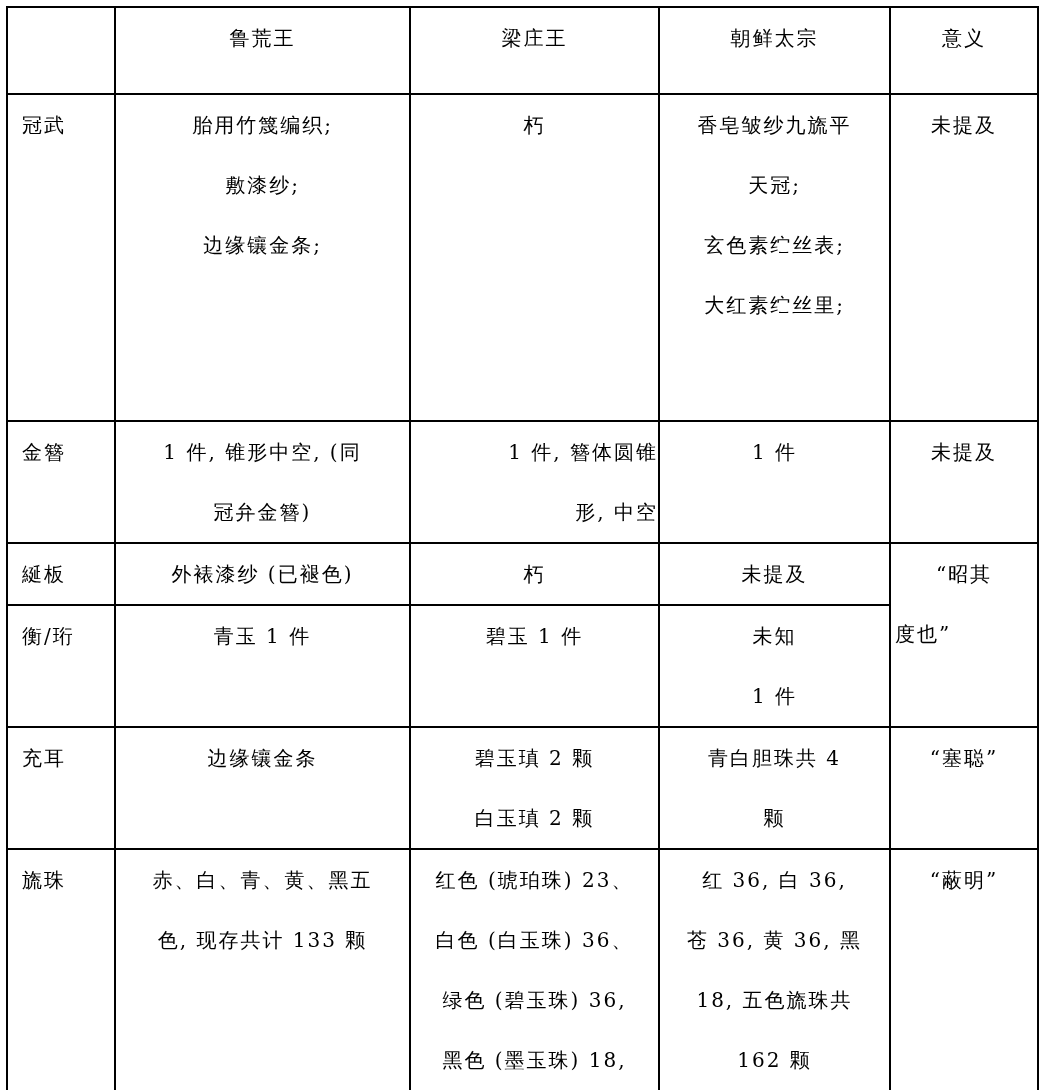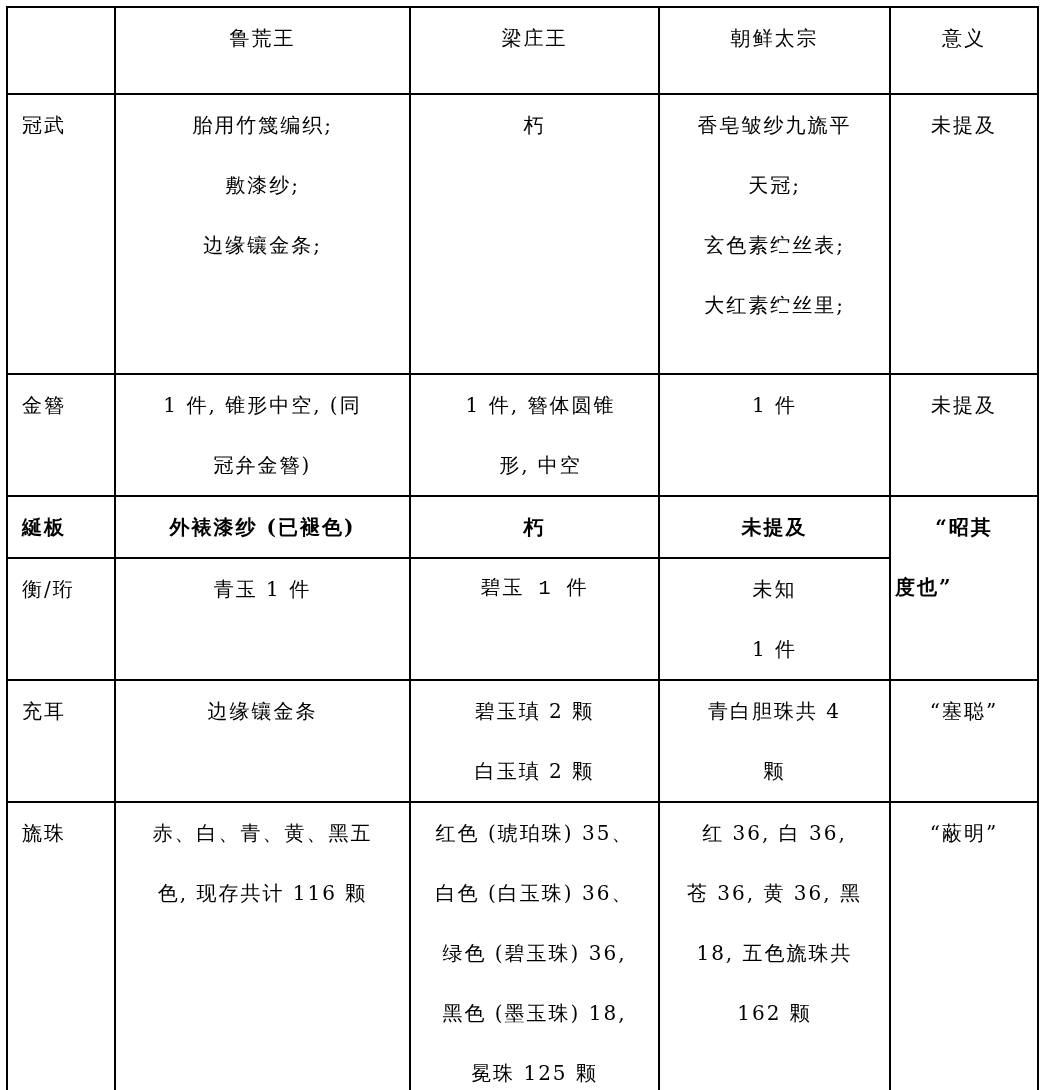--- a/index.html
+++ b/index.html
@@ -33,27 +33,27 @@
     }
     .c0 { width: 108px; }
     .c1 { width: 295px; }
     .c2 { width: 249px; }
     .c3 { width: 231px; }
     .c4 { width: 148px; }
     .lbl { padding-left: 14px !important; text-align: left; }
     .ctr { text-align: center; }
     .cell-line { display: block; white-space: nowrap; }
     .rh0 { height: 87px; padding-left: 18px; }
-    .rh1 { height: 280px; }
+    .rh1 { height: 327px; }
     .rh2 { height: 121px; }
-    .rh3 { height: 60px; font-weight: bold; }
+    .rh3 { height: 60px; }
     .rh4 { height: 120px; }
     .rh5 { height: 120px; margin-left: 20px; }
     .rh6 { height: 300px; }
-    .left-al { text-align: center; padding-left: 12px !important; }
+    .left-al { text-align: right; padding-left: 12px !important; }
   </style>
 </head>
 <body>
 
 <table class="comp">
   <colgroup>
     <col class="c0">
       <col class="c1">
       <col class="c2">
       <col class="c3">
@@ -141,21 +141,21 @@
     </td>
   </tr>
 
   <tr class="rh4">
     <td class="lbl" style="border-top-color:#fff;margin-top:36px;">
           <span class="cell-line">衡/珩</span>
         </td>
     <td class="ctr" style="border-top-color:#fff;">
       <span class="cell-line">青玉 1 件</span>
     </td>
-    <td class="ctr" style="border-top-color:#fff;font-family:Liberation Mono, monospace;">
+    <td class="ctr" style="border-top-color:#fff;">
       <span class="cell-line">碧玉 1 件</span>
     </td>
     <td class="ctr">
       <span class="cell-line">未知</span>
       <span class="cell-line">1 件</span>
     </td>
   </tr>
 
   <tr class="rh5">
     <td class="lbl">
@@ -176,24 +176,24 @@
       <span class="cell-line">“塞聪”</span>
     </td>
   </tr>
 
   <tr class="rh6">
     <td class="lbl">
           <span class="cell-line">旒珠</span>
         </td>
     <td class="ctr">
       <span class="cell-line">赤、白、青、黄、黑五</span>
-      <span class="cell-line">色, 现存共计 116 颗</span>
-    </td>
-    <td class="ctr">
-      <span class="cell-line">红色 (琥珀珠) 35、</span>
+      <span class="cell-line">色, 现存共计 133 颗</span>
+    </td>
+    <td class="ctr">
+      <span class="cell-line">红色 (琥珀珠) 23、</span>
       <span class="cell-line">白色 (白玉珠) 36、</span>
       <span class="cell-line">绿色 (碧玉珠) 36,</span>
       <span class="cell-line">黑色 (墨玉珠) 18,</span>
       <span class="cell-line">冕珠 125 颗</span>
     </td>
     <td class="ctr">
       <span class="cell-line">红 36, 白 36,</span>
       <span class="cell-line">苍 36, 黄 36, 黑</span>
       <span class="cell-line">18, 五色旒珠共</span>
       <span class="cell-line">162 颗</span>

